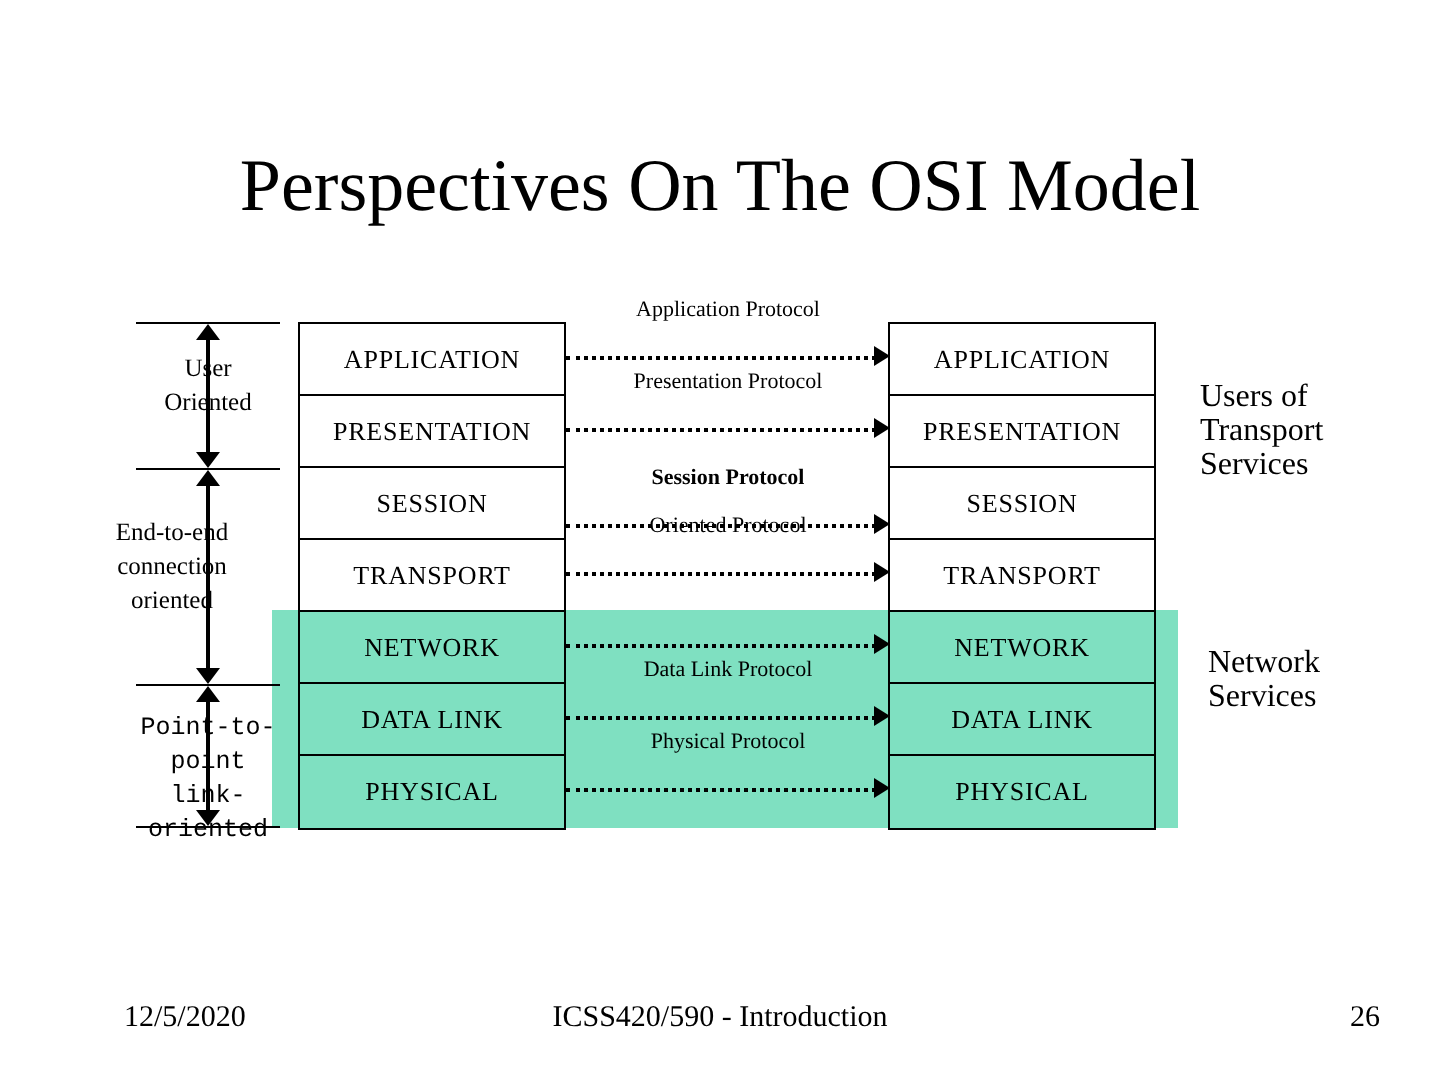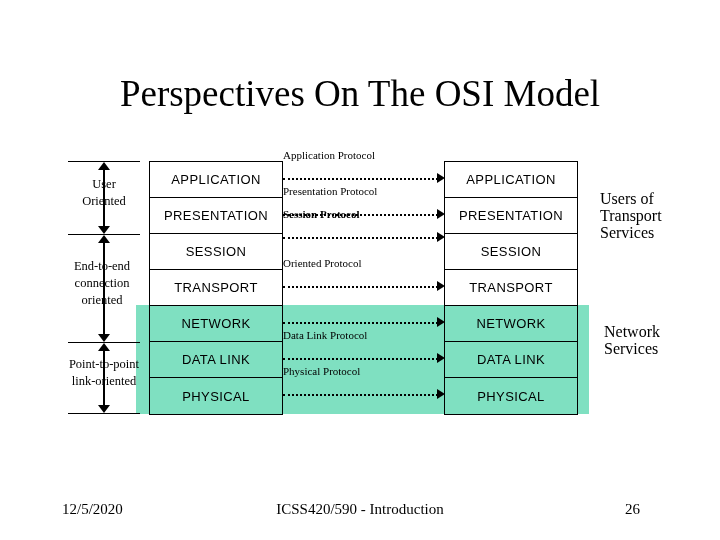--- a/index.html
+++ b/index.html
@@ -60,21 +60,21 @@
   #stack-left  { left: 149px; top: 161px; }
   #stack-right { left: 444px; top: 161px; }
 
   .layer-box {
     height: 36px;
     box-sizing: border-box;
     border-bottom: 1px solid #000000;
     display: flex;
     align-items: center;
     justify-content: center;
-    font-family: Liberation Sans, sans-serif;
+    font-family: Liberation Serif, serif;
     font-size: 13px;
     letter-spacing: 0.4px;
     color: #000000;
     white-space: nowrap;
     background: transparent;
   }
   .layer-box.last { border-bottom: none; }
   .layer-box.teal { background: #7FE0C1; }
 
   
@@ -82,20 +82,21 @@
     position: absolute;
     left: 283px;
     width: 162px;
     height: 36px;
   }
   .proto-label {
     position: absolute;
     left: 0;
     top: -12px;
     width: 162px;
+    text-align: center;
     font-family: "Liberation Serif", "DejaVu Serif", serif;
     font-size: 11px;
     line-height: 13px;
     color: #000000;
     white-space: nowrap;
   }
   .proto-line {
     position: absolute;
     left: 0;
     top: 17px;
@@ -173,21 +174,21 @@
   .footer-cell {
     position: absolute;
     font-family: "Liberation Serif", "DejaVu Serif", serif;
     font-size: 15px;
     line-height: 18px;
     color: #000000;
     white-space: nowrap;
   }
   #footer-date  { left: 62px;  top: 0; }
   #footer-title { left: 0; top: 0; width: 720px; text-align: center; }
-  #footer-page  { left: 0; top: 0; width: 720px; text-align: right; padding-right: 80px; box-sizing: border-box; }
+  #footer-page  { left: 0; top: 0; width: 720px; text-align: right; padding-right: 30px; box-sizing: border-box; }
 </style>
 </head>
 <body>
 
 <div id="slide-title">Perspectives On The OSI Model</div>
 
 <div id="diagram">
 
   <div id="teal-block"></div>
 
@@ -200,30 +201,30 @@
   <div class="scope-arrow" style="top:168px;height:58px;"></div>
   <div class="arrow-head down" style="top:226px;"></div>
   <div class="scope-label" style="left:64px; top:176px;">
     <div>User</div>
     <div>Oriented</div>
   </div>
 
   <div class="arrow-head up" style="top:235px;"></div>
   <div class="scope-arrow" style="top:241px;height:93px;"></div>
   <div class="arrow-head down" style="top:334px;"></div>
-  <div class="scope-label" style="left:62px; top:258px;">
+  <div class="scope-label" style="left:46px; top:258px;">
     <div>End-to-end</div>
     <div>connection</div>
     <div>oriented</div>
   </div>
 
   <div class="arrow-head up" style="top:343px;"></div>
   <div class="scope-arrow" style="top:349px;height:56px;"></div>
   <div class="arrow-head down" style="top:405px;"></div>
-  <div class="scope-label" style="left:60px; top:356px; width:88px;">
+  <div class="scope-label" style="left:60px; top:356px; width:88px;font-family:Liberation Mono, monospace;">
     <div>Point-to-point</div>
     <div>link-oriented</div>
   </div>
 
   <div class="stack" id="stack-left">
     <div class="layer-box">APPLICATION</div>
     <div class="layer-box">PRESENTATION</div>
     <div class="layer-box">SESSION</div>
     <div class="layer-box">TRANSPORT</div>
     <div class="layer-box teal">NETWORK</div>
@@ -244,21 +245,21 @@
   <div class="proto" style="top:161px;">
     <div class="proto-label">Application Protocol</div>
     <div class="proto-line"></div>
     <div class="proto-arrow"></div>
   </div>
   <div class="proto" style="top:197px;">
     <div class="proto-label">Presentation Protocol</div>
     <div class="proto-line"></div>
     <div class="proto-arrow"></div>
   </div>
-  <div class="proto" style="top:220px;font-weight:bold;">
+  <div class="proto" style="top:245px;font-weight:bold;">
     <div class="proto-label">Session Protocol</div>
     <div class="proto-line"></div>
     <div class="proto-arrow"></div>
   </div>
   <div class="proto" style="top:269px;">
     <div class="proto-label">Oriented Protocol</div>
     <div class="proto-line"></div>
     <div class="proto-arrow"></div>
   </div>
   <div class="proto" style="top:305px;">

